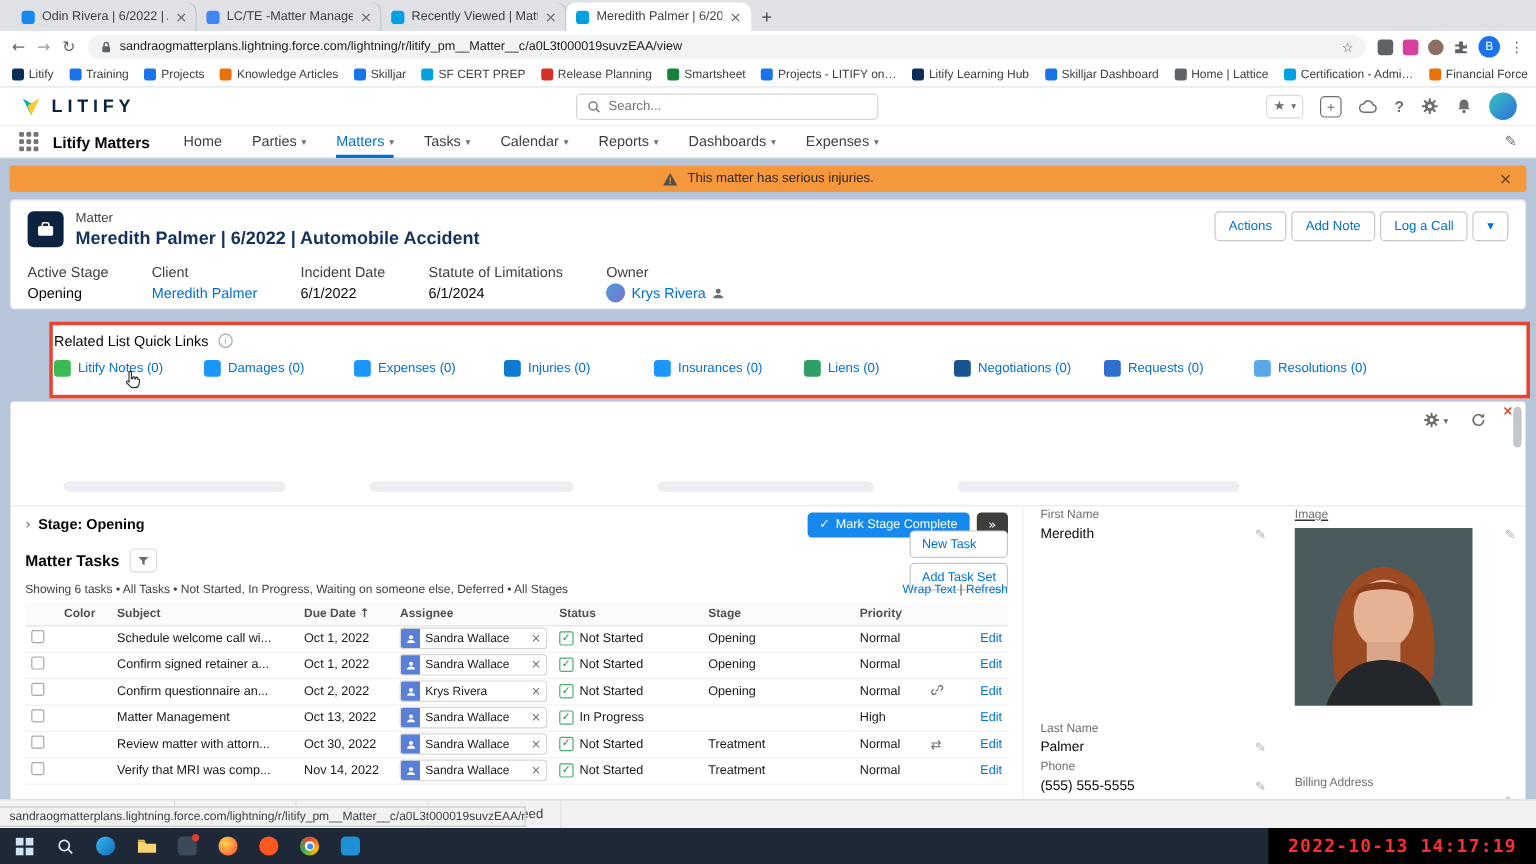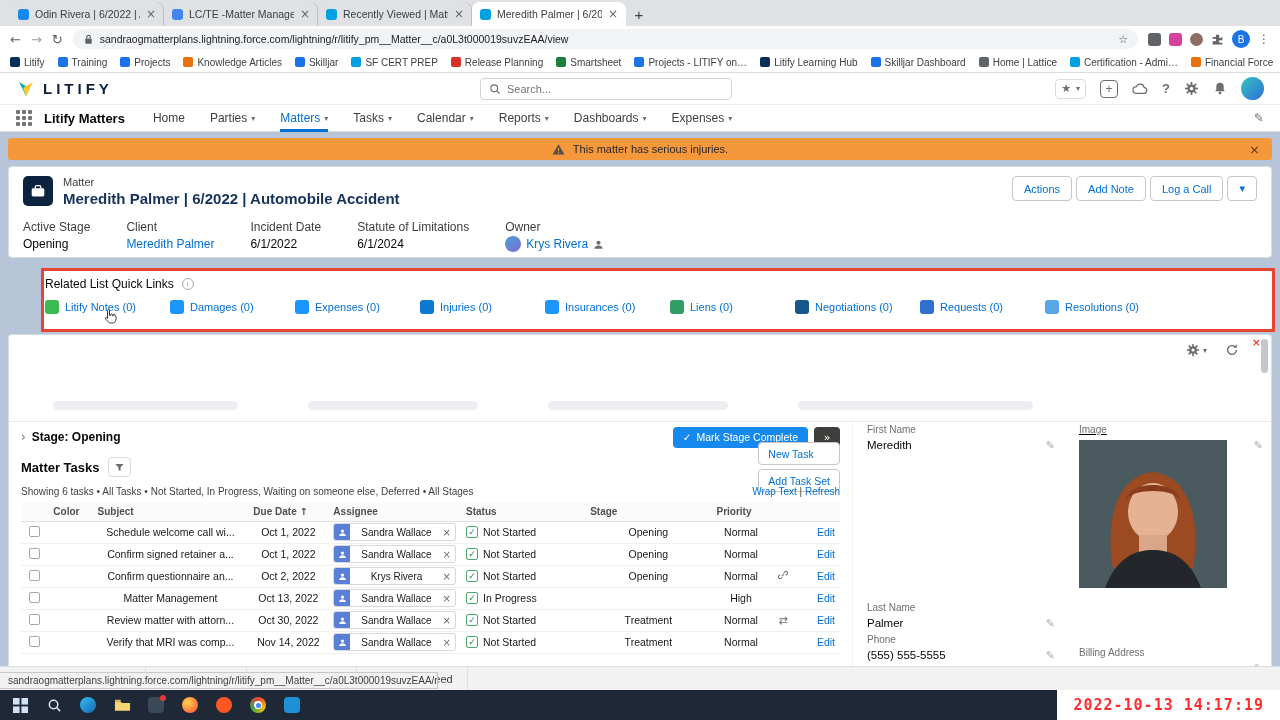--- a/index.html
+++ b/index.html
@@ -107,21 +107,21 @@
   .tasks-header { height:30px; display:flex; align-items:center; gap:8px; }
   .tasks-title { font-size:13px; font-weight:bold; color:#080707; }
   .filter-btn { width:23px; height:20px; border:1px solid #dddbda; border-radius:4px; display:flex; align-items:center; justify-content:center; }
   .tasks-buttons { margin-left:auto; display:flex; gap:4px;flex-direction:column; }
   .tasks-meta { display:flex; font-size:10px; color:#3e3e3c; align-items:center; height:18px; }
   .meta-links { margin-left:auto; font-size:10px; }
   .meta-links a { color:#0070d2; text-decoration:none; }
 
   table.tasks { width:100%; border-collapse:collapse; table-layout:fixed; margin-top:2px; }
   table.tasks th { font-size:10px; color:#514f4d; text-align:left; font-weight:bold; border-bottom:1px solid #e1e1e1; height:19px; padding:0 5px; background:#fbfbfb; white-space:nowrap; }
-  table.tasks td { font-size:10.5px; color:#181818; height:22px; padding:0 5px; border-bottom:1px solid #f0f0f0; overflow:hidden; white-space:nowrap;text-align:center; }
+  table.tasks td { font-size:10.5px; color:#181818; height:22px; padding:0 5px; border-bottom:1px solid #f0f0f0; overflow:hidden; white-space:nowrap; }
   .cbx { width:11px; height:11px; border:1px solid #a7a7a7; border-radius:2px; background:#fff; }
   .assignee-pill { display:flex; align-items:center; gap:4px; border:1px solid #d8d8d8; border-radius:3px; height:18px; background:#fff; overflow:hidden; }
   .pill-avatar { width:16px; height:18px; background:#5a7fd6; display:flex; align-items:center; justify-content:center; flex:none; }
   .pill-name { flex:1; overflow:hidden; white-space:nowrap; font-size:10px; }
   .pill-x { color:#706e6b; font-size:10px; padding-right:4px; flex:none; }
   .status-cell { display:flex; align-items:center; gap:5px; }
   .check-ico { width:12px; height:12px; border:1px solid #4bab6c; border-radius:2px; color:#2e844a; font-size:9px; display:flex; align-items:center; justify-content:center; background:#fff; flex:none; }
   .row-ico { color:#706e6b; font-size:11px; }
   .edit-link { color:#0070d2; text-decoration:none; font-size:10.5px; }
 
@@ -142,21 +142,21 @@
   .status-tooltip { position:absolute; left:0; top:540px; width:438px; height:17px; background:#f2f2f2; border:1px solid #c9c9c9; border-left:none; font-size:10px; color:#3c4043; display:flex; align-items:center; padding:0 8px; z-index:30; white-space:nowrap; overflow:hidden; }
 
   
   .taskbar { position:absolute; bottom:0; left:0; right:0; height:30px; background:#1e2836; display:flex; align-items:center; padding-left:4px; gap:2px; }
   .tb-icon { width:32px; height:30px; display:flex; align-items:center; justify-content:center; }
   .tb-dot { width:16px; height:16px; border-radius:4px; }
   .tb-circle { width:16px; height:16px; border-radius:50%; }
   .chrome-ico { width:16px; height:16px; border-radius:50%; background:conic-gradient(#ea4335,#fbbc05,#34a853,#ea4335); position:relative; }
   .chrome-core { position:absolute; inset:4px; background:#fff; border-radius:50%; }
   .chrome-core i { position:absolute; inset:1.5px; background:#4285f4; border-radius:50%; display:block; }
-  .clock { margin-left:auto; height:30px; background:#ffffff; display:flex; align-items:center; padding:4px 16px; font-family:"DejaVu Sans Mono", monospace; font-size:15px; font-weight:bold; color:#ff2d2d; letter-spacing:1px; }
+  .clock { margin-left:auto; height:30px; background:#000000; display:flex; align-items:center; padding:4px 16px; font-family:"DejaVu Sans Mono", monospace; font-size:15px; font-weight:bold; color:#ff2d2d; letter-spacing:1px; }
 </style>
 </head>
 <body>
 
 <div class="screen">
 
   <div class="tabstrip">
     <div class="tab">
       <span class="fav" style="background: rgb(21, 137, 238);"></span>
       <span class="tab-label">Odin Rivera | 6/2022 | Automob…</span>

